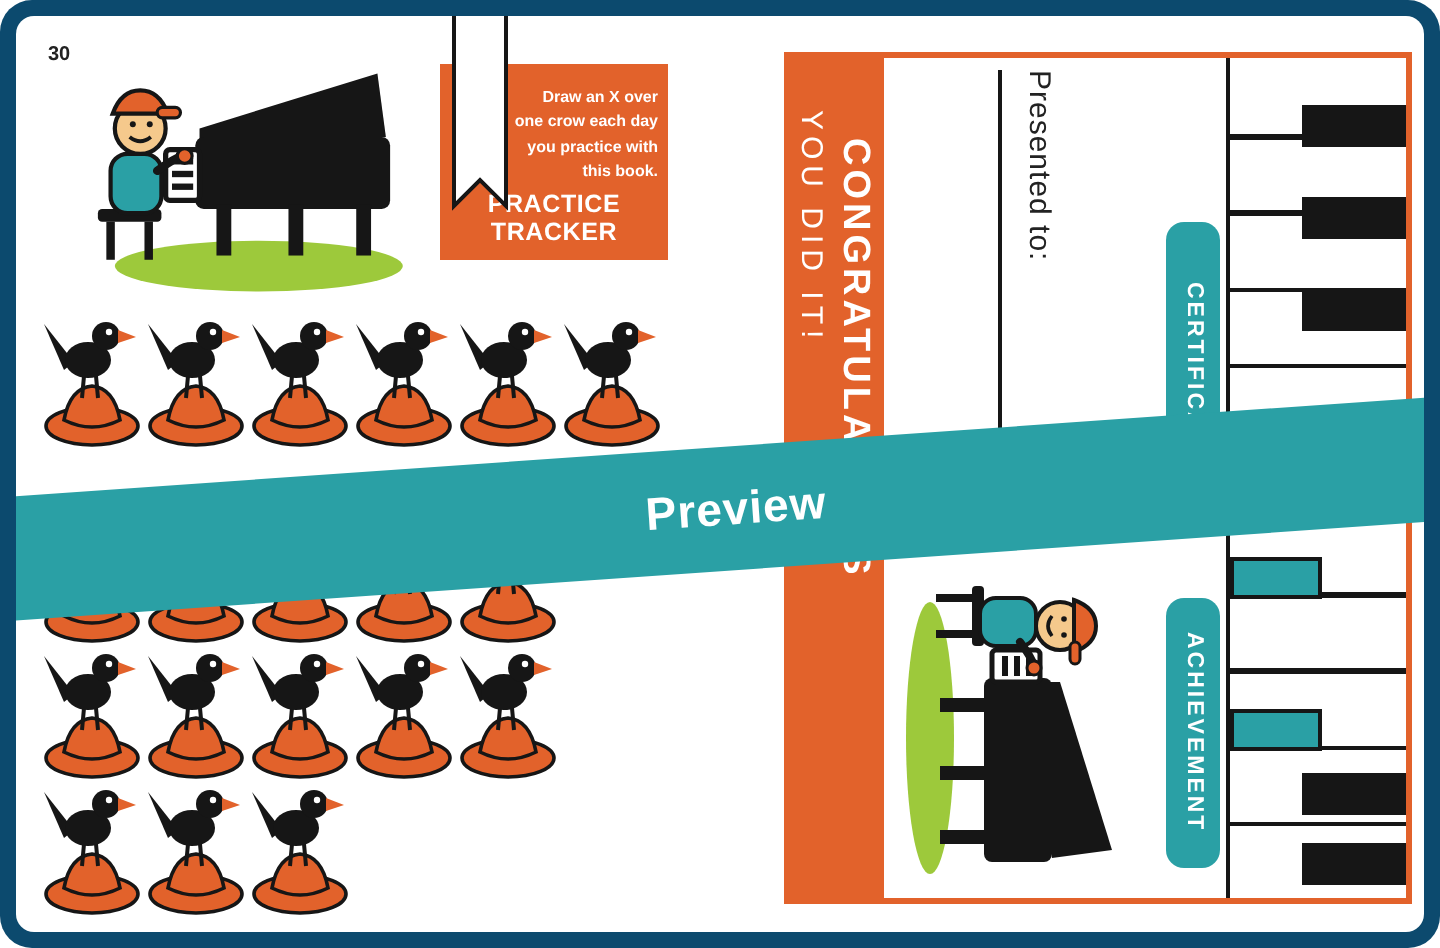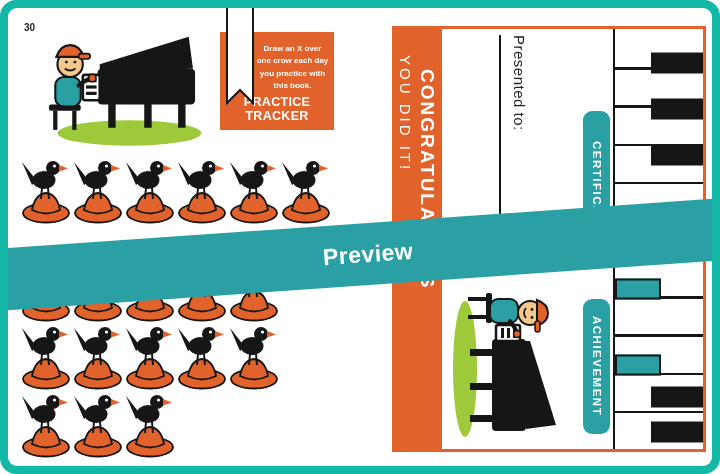--- a/index.html
+++ b/index.html
@@ -2,30 +2,30 @@
 <html style="--orange: #E2622B; --teal: #2AA0A5; --green: #9DC93B; --ink: #161616;"><head>
 <meta charset="utf-8">
 <style>
   :root{
     --orange:#E2622B;
     --teal:#2AA0A5;
     --green:#9DC93B;
     --ink:#161616;
   }
   html,body{margin:0;padding:0;background:#fff;font-family:"Liberation Sans",sans-serif;}
-  .frame{position:relative;width:720px;height:474px;background:#14b8a6;border-radius:16px;}
+  .frame{position:relative;width:720px;height:474px;background:#0c4a6e;border-radius:16px;}
   .canvas{position:absolute;left:8px;top:8px;width:704px;height:458px;background:#fff;border-radius:9px;overflow:hidden;}
   .abs{position:absolute;}
 
   
   .page-number{left:16px;top:14px;font-size:10px;font-weight:bold;color:#222;}
   .top-illustration{left:24px;top:18px;width:180px;height:122px;}
   .ribbon{left:218px;top:-2px;width:28px;height:102px;overflow:visible;z-index:5;}
   .tracker-box{left:212px;top:24px;width:114px;height:98px;background:var(--orange);z-index:4;}
-  .tracker-instruction{position:absolute;left:36px;right:5px;top:11px;color:#fff;font-size:8px;font-weight:bold;line-height:1.55;text-align:center;}
+  .tracker-instruction{position:absolute;left:36px;right:5px;top:11px;color:#fff;font-size:8px;font-weight:bold;line-height:1.55;text-align:right;}
   .tracker-title{position:absolute;left:0;right:0;bottom:7px;color:#fff;font-size:12.5px;font-weight:700;text-align:center;letter-spacing:.3px;}
   #crow-grid{position:absolute;left:0;top:0;width:704px;height:458px;}
   .crow{position:absolute;width:52px;height:72px;}
 
   
   .certificate{left:384px;top:18px;width:314px;height:426px;border:3px solid var(--orange);background:#fff;box-sizing:border-box;}
   .cert-banner{position:absolute;left:0;top:0;bottom:0;width:47px;background:var(--orange);}
   .vtext{writing-mode:vertical-rl;}
   .cert-line1{position:absolute;left:2px;top:26px;color:#fff;font-size:15px;font-weight:500;letter-spacing:3px;}
   .cert-line2{position:absolute;left:21px;top:40px;color:#fff;font-size:19px;font-weight:800;letter-spacing:2px;}

